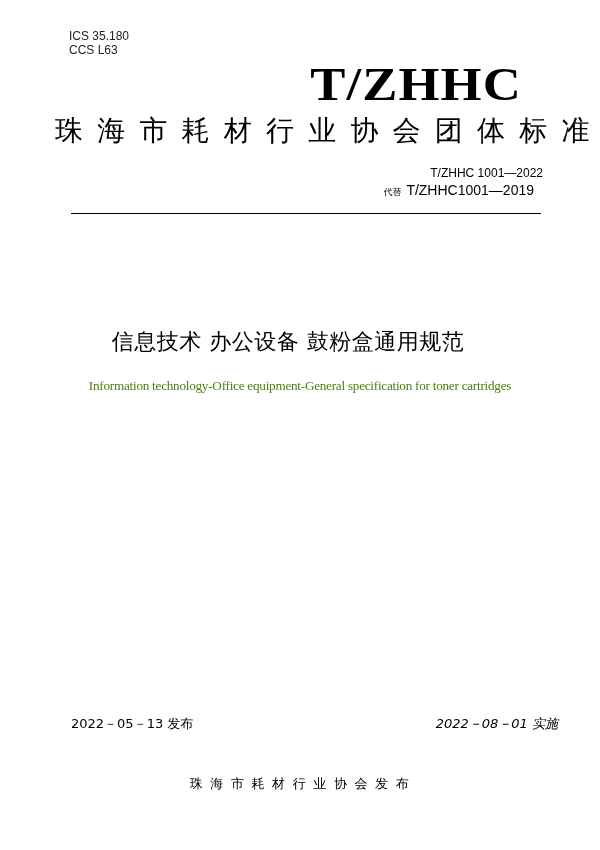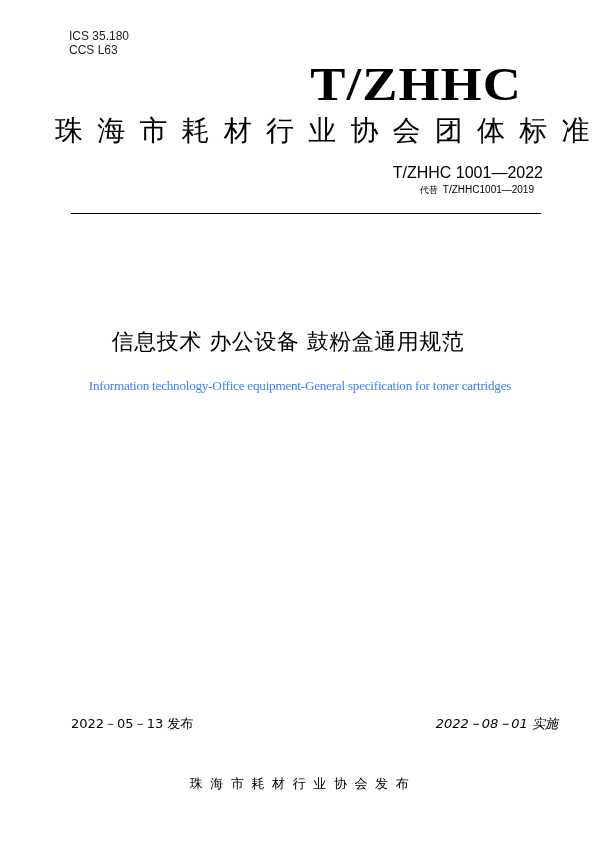--- a/index.html
+++ b/index.html
@@ -33,49 +33,49 @@
       transform-origin: right center;
     }
     .org-standard {
       left: 55px; top: 116px;
       font-size: 28px; line-height: 30px;
       letter-spacing: 14.2px;
     }
     .std-number {
       right: 57px; top: 165px;
       font-family: "Liberation Sans", sans-serif;
-      font-size: 16px; line-height: 16px;
+      font-size: 12px; line-height: 16px;
       text-align: right;
     }
     .std-replaces {
       right: 66px; top: 184px;
       font-size: 9px; line-height: 12px;
       text-align: right;
     }
     .std-replaces .lbl { margin-right: 5px; }
-    .std-replaces .val { font-family: "Liberation Sans", sans-serif; font-size: 10px; }
+    .std-replaces .val { font-family: "Liberation Sans", sans-serif; font-size: 14px; }
     .divider {
       position: absolute;
       left: 71px; top: 213px;
       width: 470px; height: 0;
       border-top: 1.4px solid #000;
     }
     .title-cn {
       left: 0; width: 576px; top: 327px;
       text-align: center;
       font-size: 22px; line-height: 30px;
       letter-spacing: 0.5px;
     }
     .title-en {
       left: 0; width: 600px; top: 377px;
       text-align: center;
       font-family: "Liberation Serif", serif;
       font-size: 13.2px; line-height: 18px;
       letter-spacing: -0.25px;
-      color: #3b82f6;
+      color: #4d7c0f;
     }
     .date-issue {
       left: 71px; top: 715px;
       font-size: 13px; line-height: 18px;
     }
     .date-impl {
       right: 42px; top: 715px;
       font-size: 13px; line-height: 18px;
       text-align: center;
       font-style: italic;

